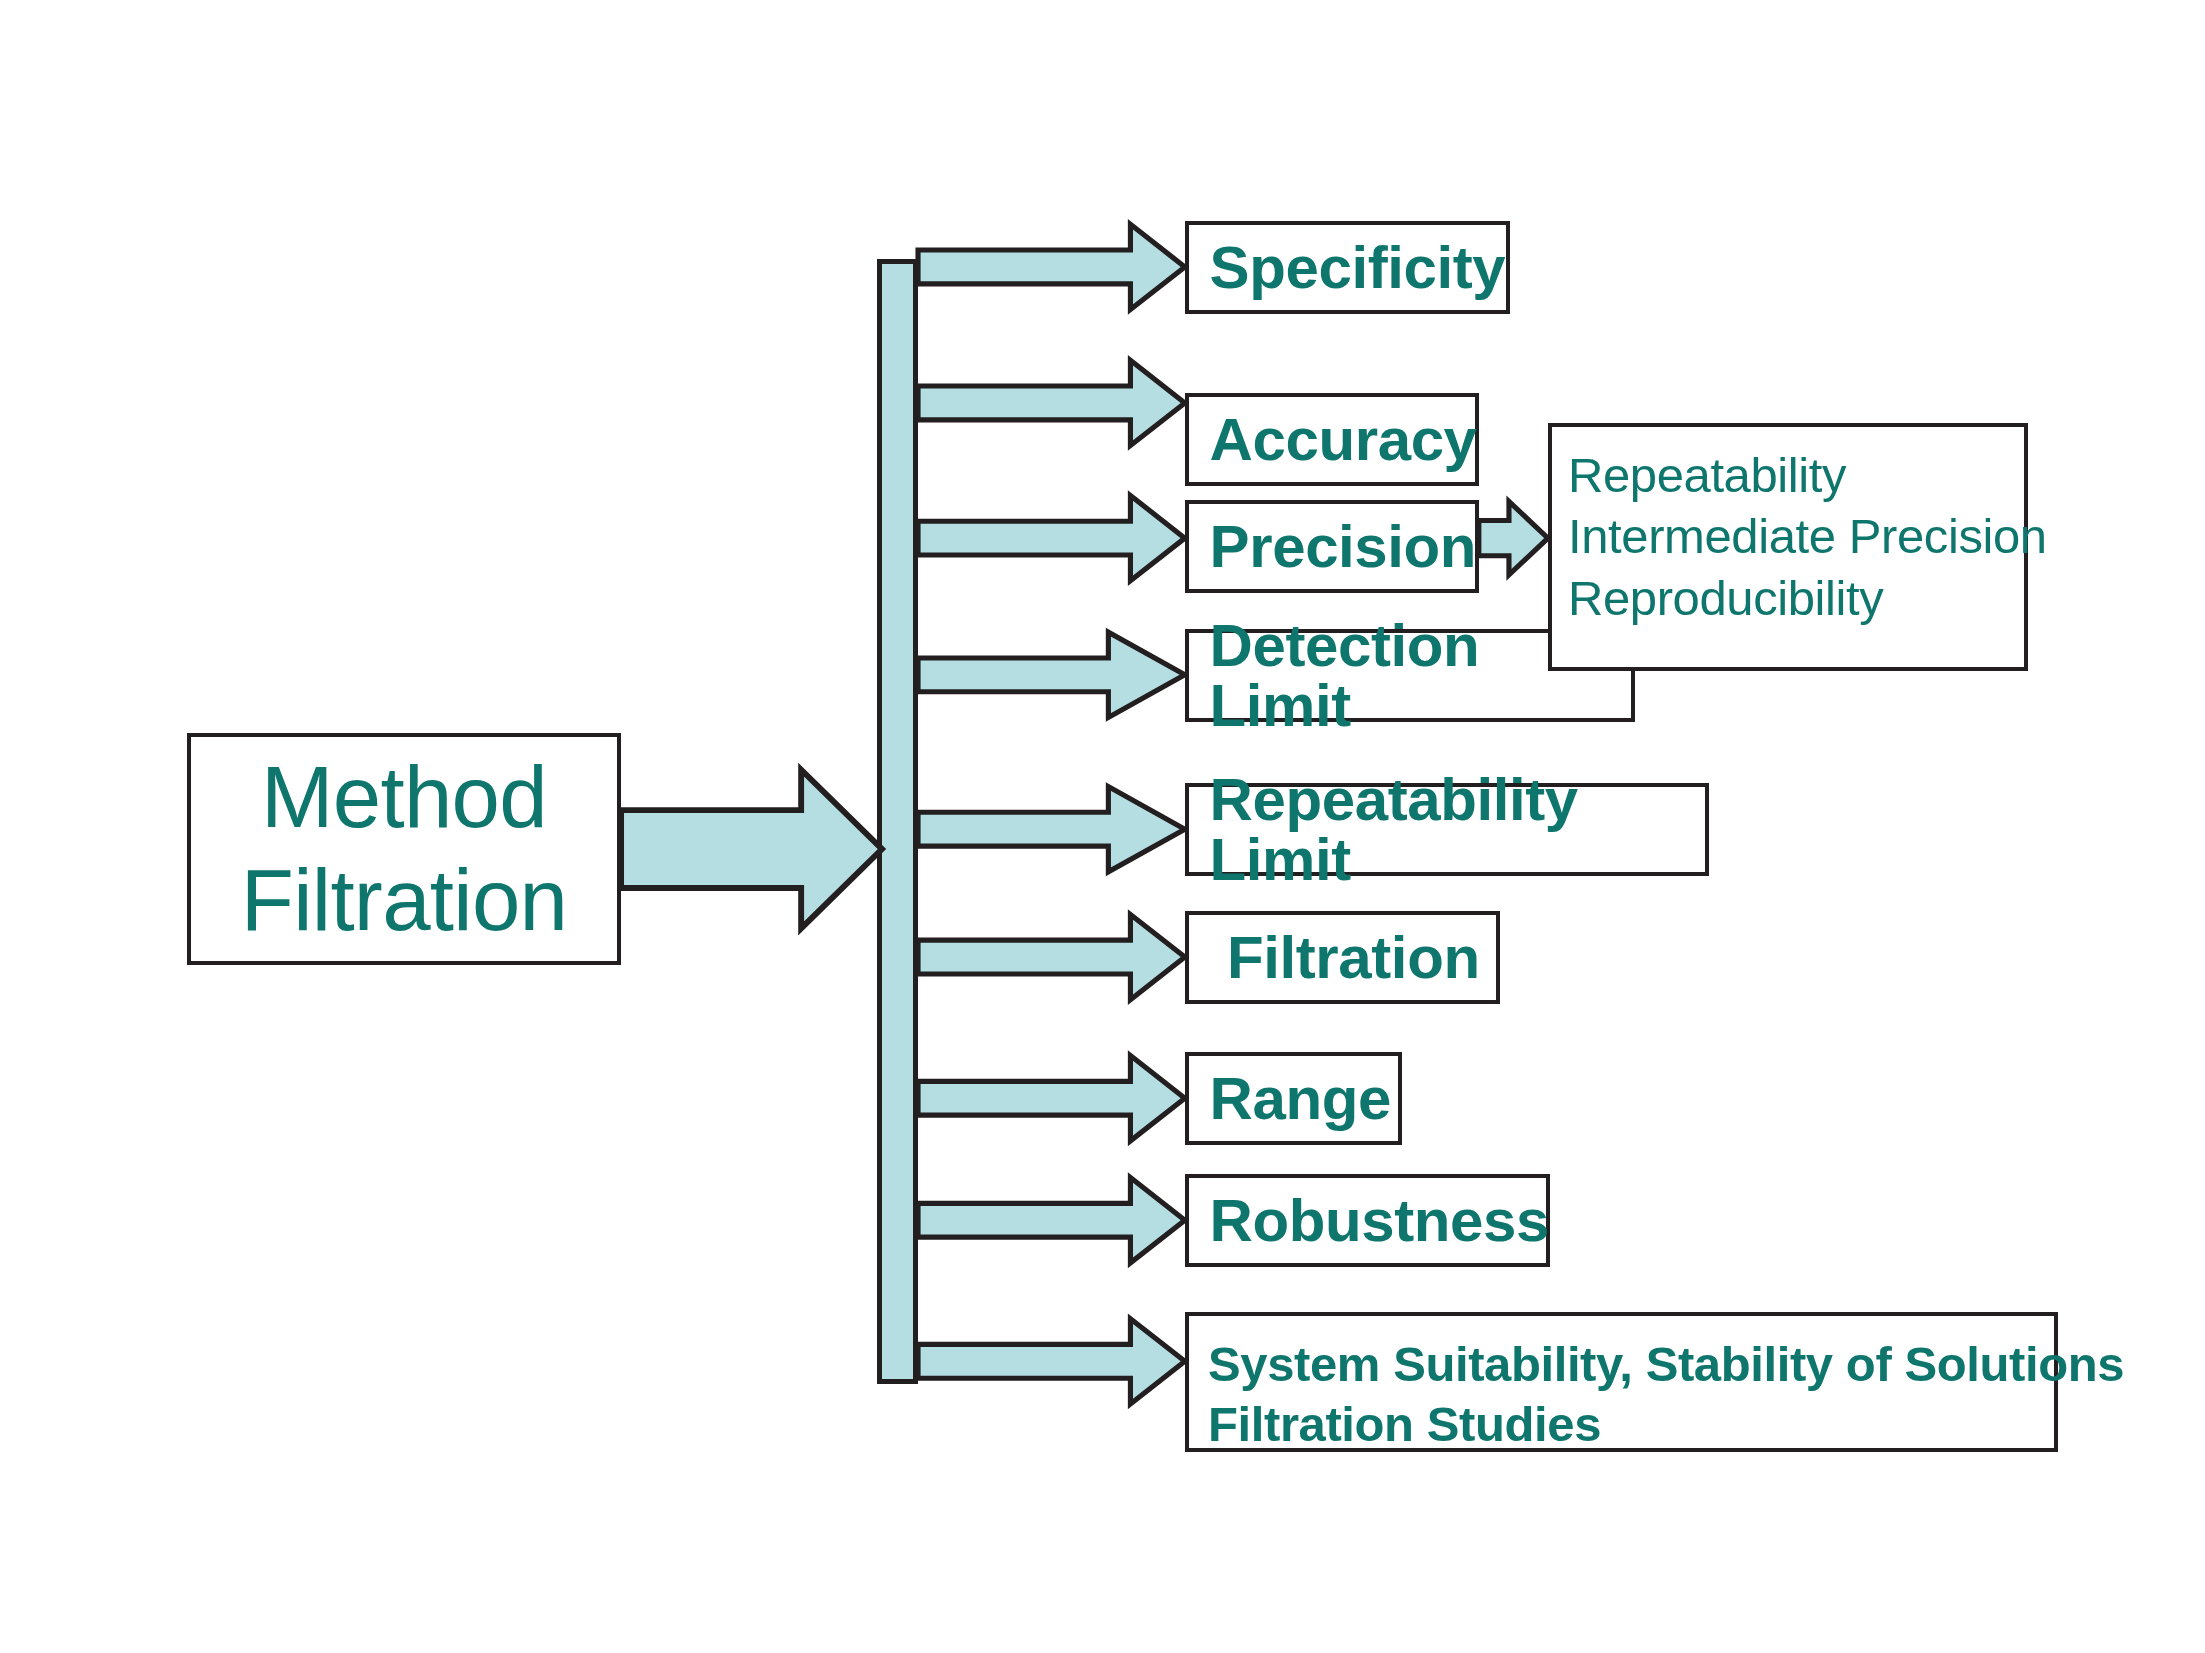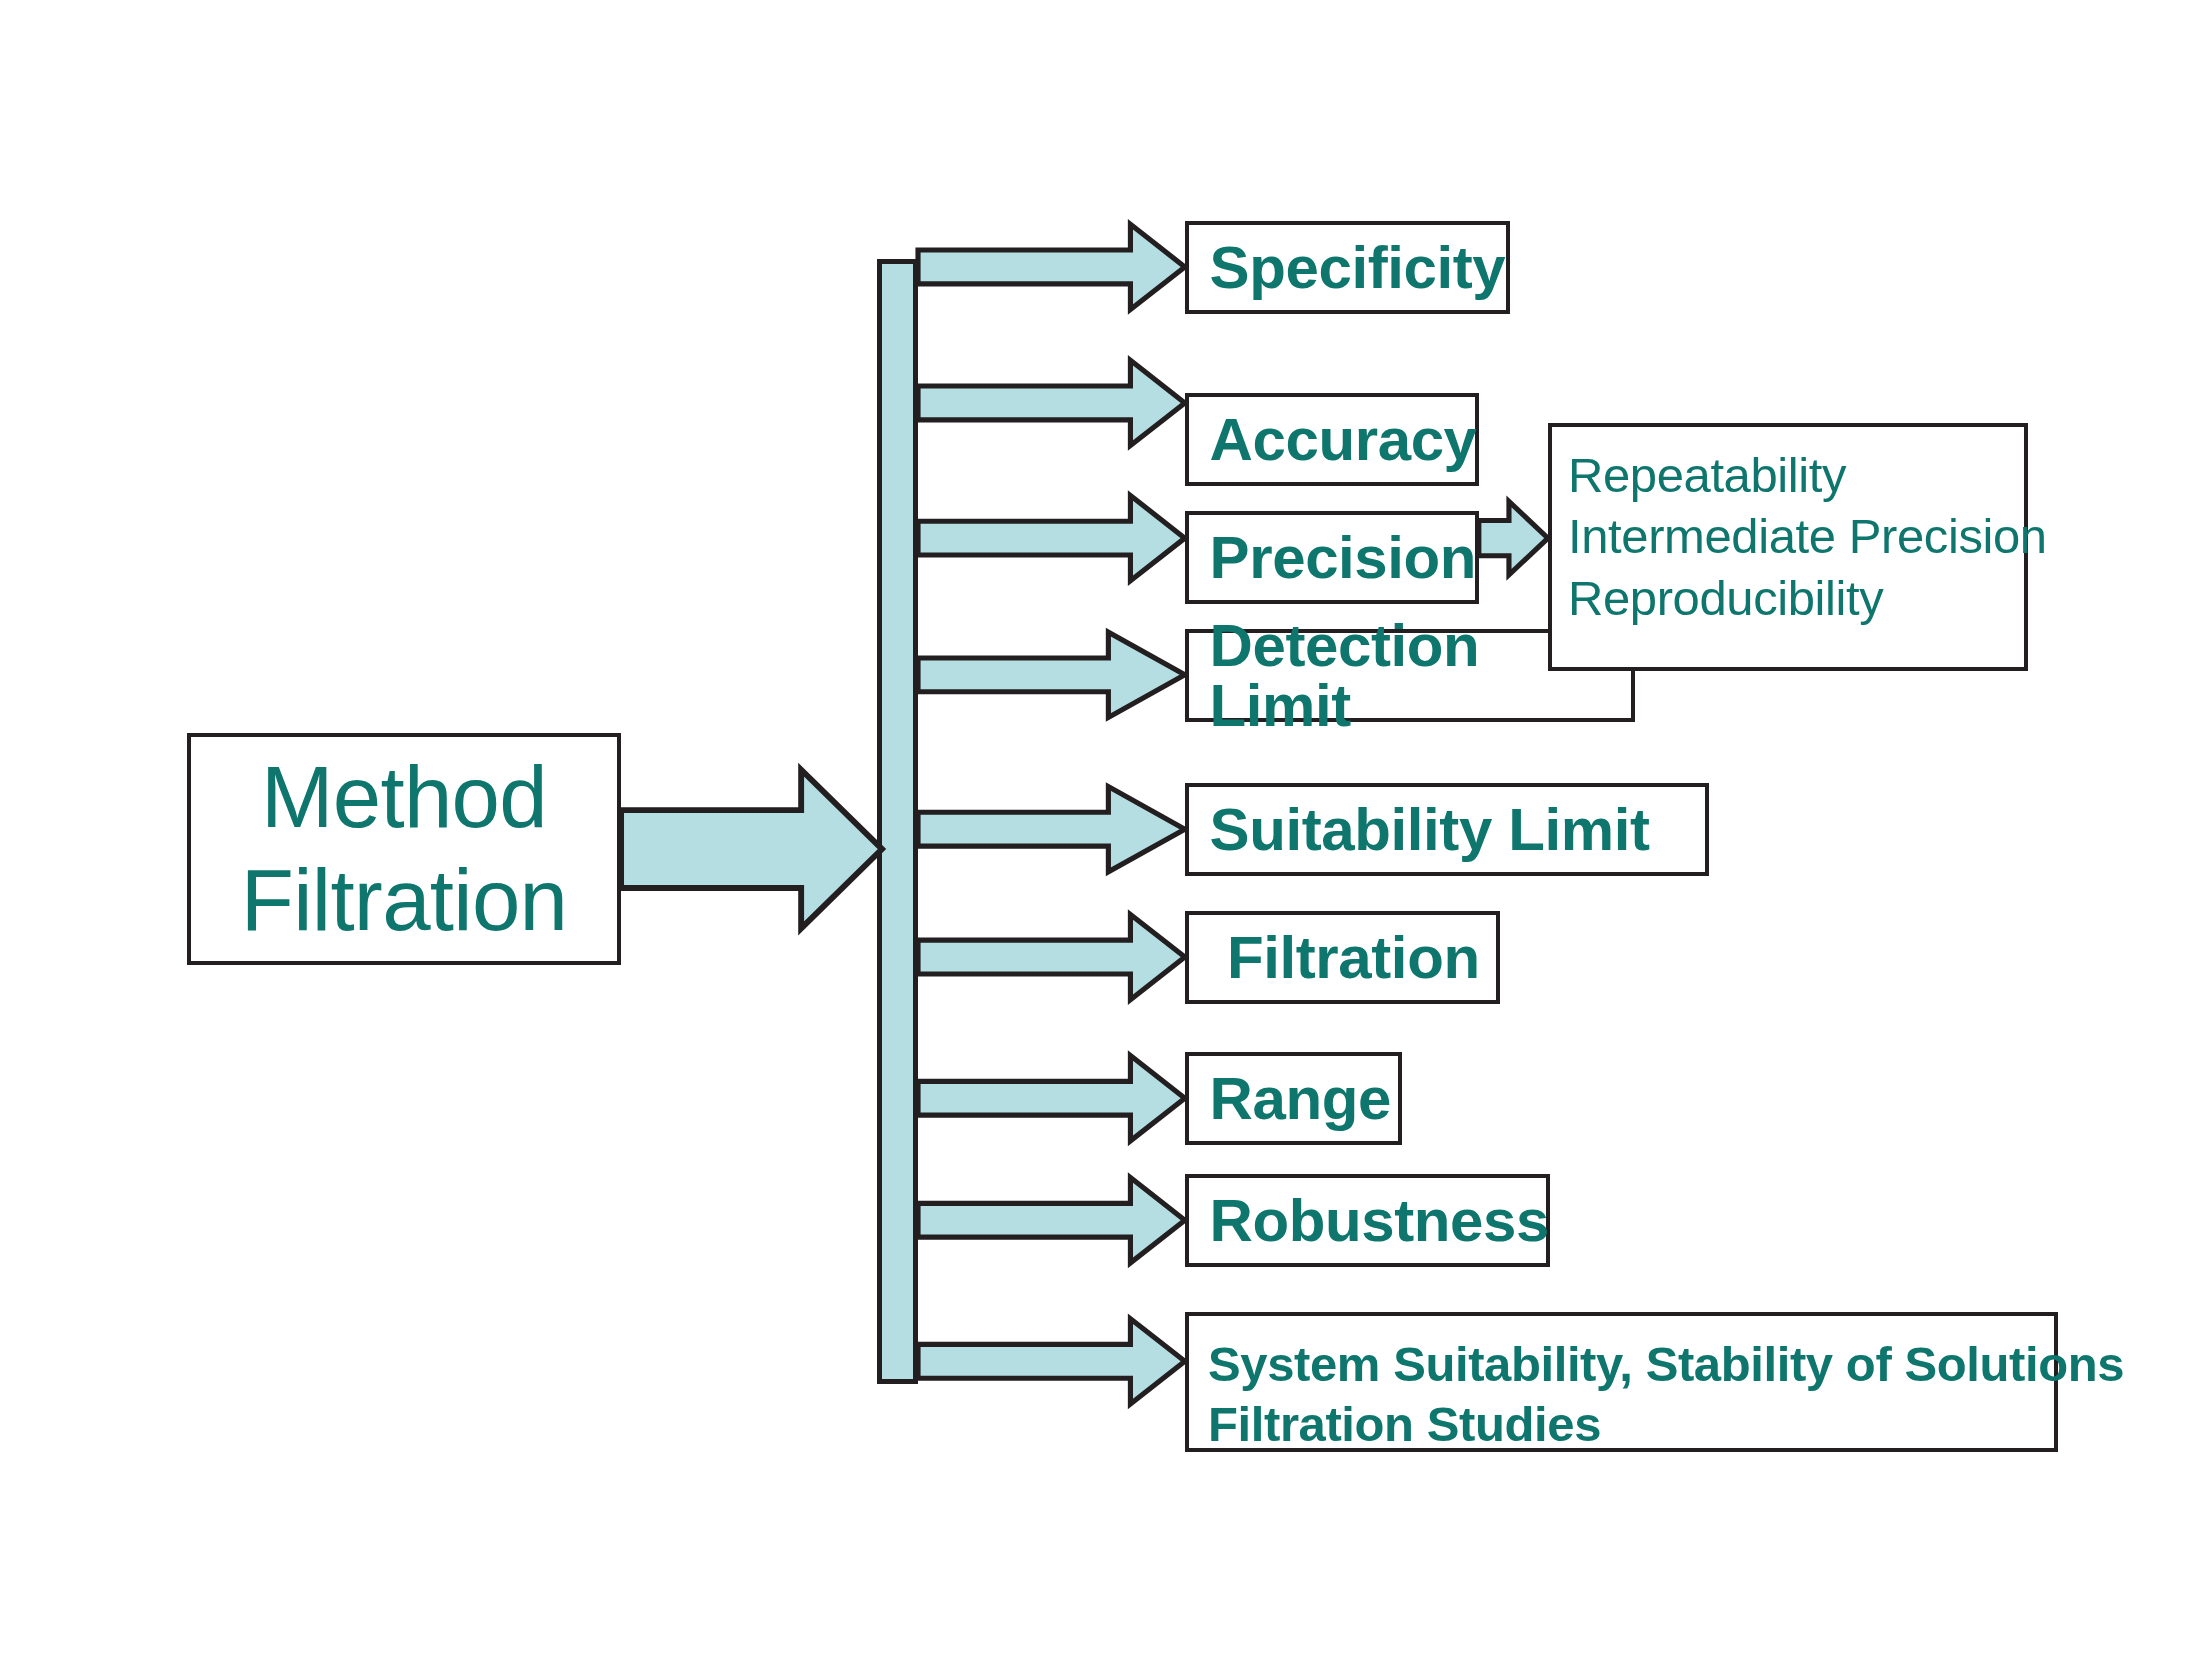--- a/index.html
+++ b/index.html
@@ -132,30 +132,30 @@
   </div>
 
   <div class="box leaf-box" style="left:1185px; top:221px; width:325px; height:93px;">
     <span>Specificity</span>
   </div>
 
   <div class="box leaf-box" style="left:1185px; top:357px; width:294px; height:93px;margin-top:36px;">
     <span>Accuracy</span>
   </div>
 
-  <div class="box leaf-box" style="left:1185px; top:511px; width:294px; height:93px;">
+  <div class="box leaf-box" style="left:1185px; top:500px; width:294px; height:93px;">
     <span>Precision</span>
   </div>
 
   <div class="box leaf-box" style="left:1185px; top:629px; width:450px; height:93px;">
     <span>Detection Limit</span>
   </div>
 
   <div class="box leaf-box" style="left:1185px; top:783px; width:524px; height:93px;">
-    <span>Suitability Limit</span>
+    <span>Repeatability Limit</span>
   </div>
 
   <div class="box leaf-box indent" style="left:1185px; top:911px; width:315px; height:93px;">
     <span>Filtration</span>
   </div>
 
   <div class="box leaf-box" style="left:1185px; top:1052px; width:217px; height:93px;">
     <span>Range</span>
   </div>
 

